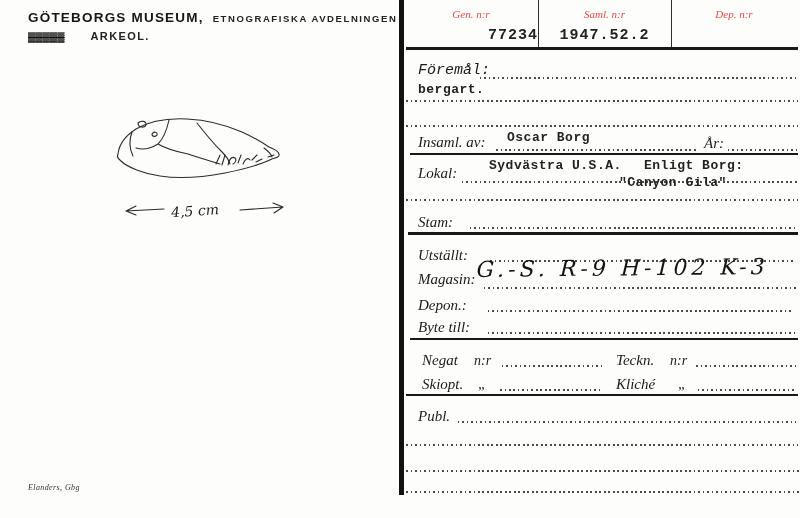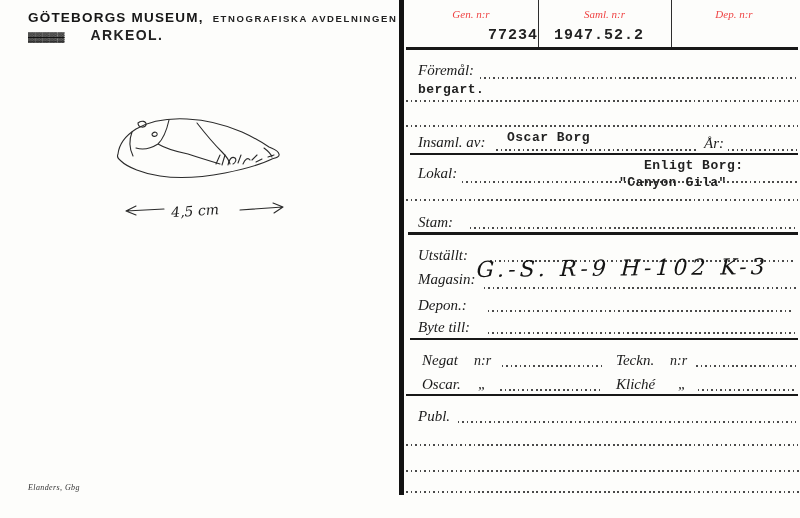--- a/index.html
+++ b/index.html
@@ -18,21 +18,21 @@
     font-family:"Liberation Sans", sans-serif;font-weight:bold;
     font-size:9.5px;letter-spacing:1.6px;color:#222;
   }
   .struck{
     font-family:"Liberation Sans", sans-serif;font-weight:bold;
     font-size:10px;letter-spacing:0;color:#111;
     text-decoration:line-through;
   }
   .subdept{
     font-family:"Liberation Sans", sans-serif;font-weight:bold;
-    font-size:14px;letter-spacing:1.4px;color:#222;
+    font-size:11px;letter-spacing:1.4px;color:#222;
   }
   .printer{
     font-style:italic;font-size:8px;color:#333;letter-spacing:0.4px;
   }
   .sketch-stroke{fill:none;stroke:#2b2b2b;stroke-width:1.1;stroke-linecap:round;stroke-linejoin:round;}
   .dim-caption{
     font-family:"DejaVu Serif", serif;font-style:italic;
     font-size:14px;fill:#222;
   }
   
@@ -107,41 +107,42 @@
 
 <div class="right">
 
   <div class="vline" style="left:134px;"></div>
   <div class="vline" style="left:267px;"></div>
 
   <div class="abs cell-label" style="left:0;top:9px;width:134px;">Gen. n:r</div>
   <div class="abs typed typed-lg" style="left:0;top:28px;width:134px;text-align:right;">77234</div>
 
   <div class="abs cell-label" style="left:134px;top:9px;width:133px;">Saml. n:r</div>
-  <div class="abs typed typed-lg" style="left:134px;top:28px;width:133px;margin-left:16px;">1947.52.2</div>
+  <div class="abs typed typed-lg" style="left:134px;top:28px;width:133px;text-align:center;">1947.52.2</div>
 
   <div class="abs cell-label" style="left:267px;top:9px;width:126px;">Dep. n:r</div>
   <div class="abs typed typed-lg" style="left:267px;top:28px;width:126px;text-align:center;"></div>
 
   <div class="sline sline-thick" style="left:2px;top:47px;width:392px;"></div>
 
-  <div class="abs lbl" style="left:14px;top:63px;">Föremål:</div>
+  <div class="abs lbl" style="left:14px;top:63px;font-family:Liberation Mono, monospace;">Föremål:</div>
   <div class="rule" style="left:76px;top:77px;width:318px;"></div>
   <div class="abs typed" style="left:14px;top:83px;">bergart.</div>
   <div class="rule" style="left:2px;top:100px;width:392px;"></div>
   <div class="rule" style="left:2px;top:125px;width:392px;"></div>
 
   <div class="abs lbl" style="left:14px;top:135px;">Insaml. av:</div>
   <div class="abs typed" style="left:103px;top:131px;">Oscar Borg</div>
   <div class="rule" style="left:92px;top:149px;width:200px;"></div>
   <div class="abs lbl" style="left:300px;top:136px;">År:</div>
   <div class="rule" style="left:324px;top:149px;width:70px;"></div>
   <div class="sline" style="left:6px;top:153px;width:388px;"></div>
 
   <div class="abs lbl" style="left:14px;top:166px;">Lokal:</div>
+  <div class="abs typed" style="left:85px;top:159px;">Sydvästra U.S.A.</div>
   <div class="abs typed" style="left:240px;top:159px;">Enligt Borg:</div>
   <div class="rule" style="left:58px;top:181px;width:336px;"></div>
   <div class="abs typed" style="left:215px;top:176px;">"Canyon Gila"</div>
   <div class="rule" style="left:2px;top:199px;width:392px;"></div>
 
   <div class="abs lbl" style="left:14px;top:215px;">Stam:</div>
   <div class="rule" style="left:66px;top:227px;width:328px;"></div>
   <div class="sline sline-thick" style="left:4px;top:232px;width:390px;"></div>
 
   <div class="abs lbl" style="left:14px;top:248px;">Utställt:</div>
@@ -158,21 +159,21 @@
   <div class="rule" style="left:84px;top:332px;width:310px;"></div>
   <div class="sline" style="left:6px;top:338px;width:388px;"></div>
 
   <div class="abs lbl" style="left:18px;top:353px;">Negat</div>
   <div class="abs lbl-sm" style="left:70px;top:354px;">n:r</div>
   <div class="rule" style="left:98px;top:365px;width:100px;"></div>
   <div class="abs lbl" style="left:212px;top:353px;">Teckn.</div>
   <div class="abs lbl-sm" style="left:266px;top:354px;">n:r</div>
   <div class="rule" style="left:292px;top:365px;width:101px;"></div>
 
-  <div class="abs lbl" style="left:18px;top:377px;">Oscar.</div>
+  <div class="abs lbl" style="left:18px;top:377px;">Skiopt.</div>
   <div class="abs lbl" style="left:74px;top:377px;">„</div>
   <div class="rule" style="left:96px;top:389px;width:102px;"></div>
   <div class="abs lbl" style="left:212px;top:377px;">Kliché</div>
   <div class="abs lbl" style="left:274px;top:377px;">„</div>
   <div class="rule" style="left:294px;top:389px;width:99px;"></div>
   <div class="sline" style="left:2px;top:394px;width:392px;"></div>
 
   <div class="abs lbl" style="left:14px;top:409px;">Publ.</div>
   <div class="rule" style="left:54px;top:421px;width:338px;"></div>
 

